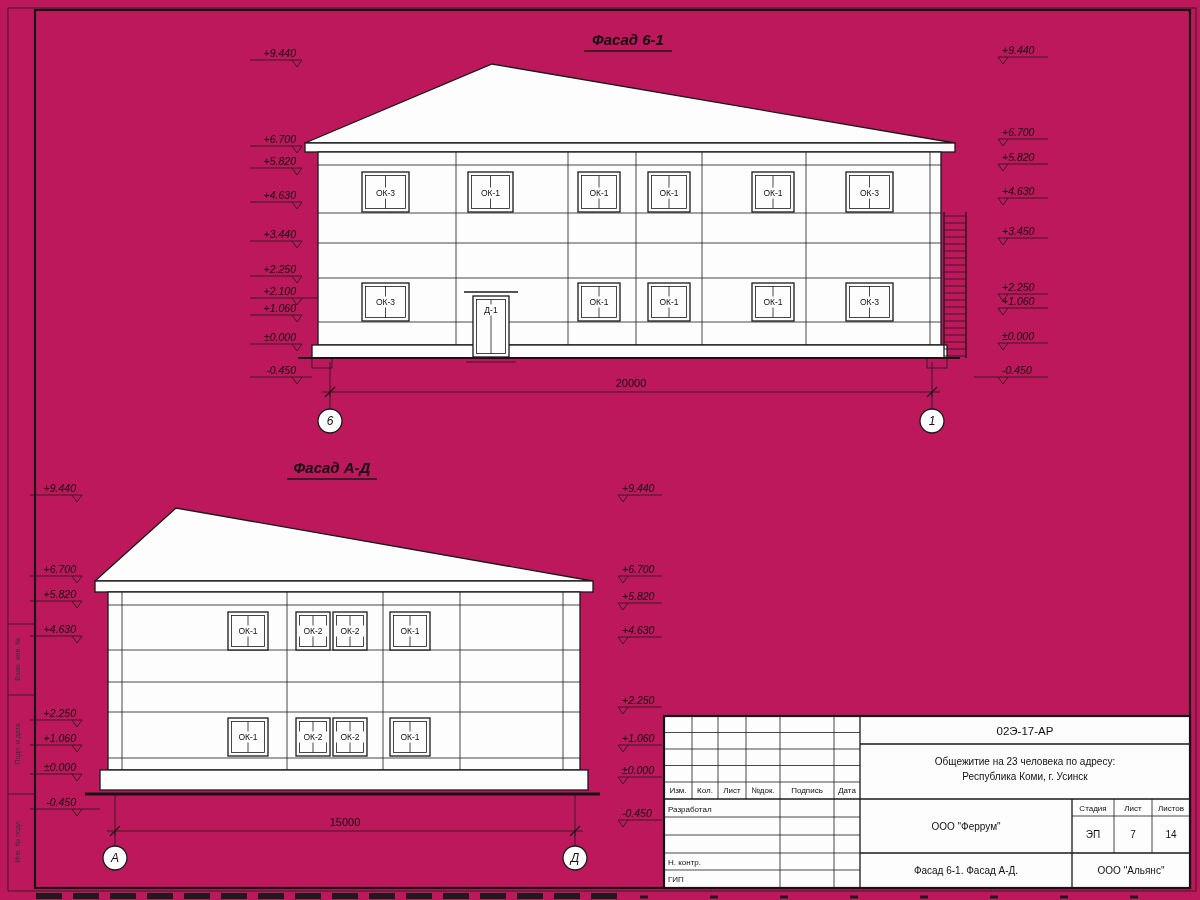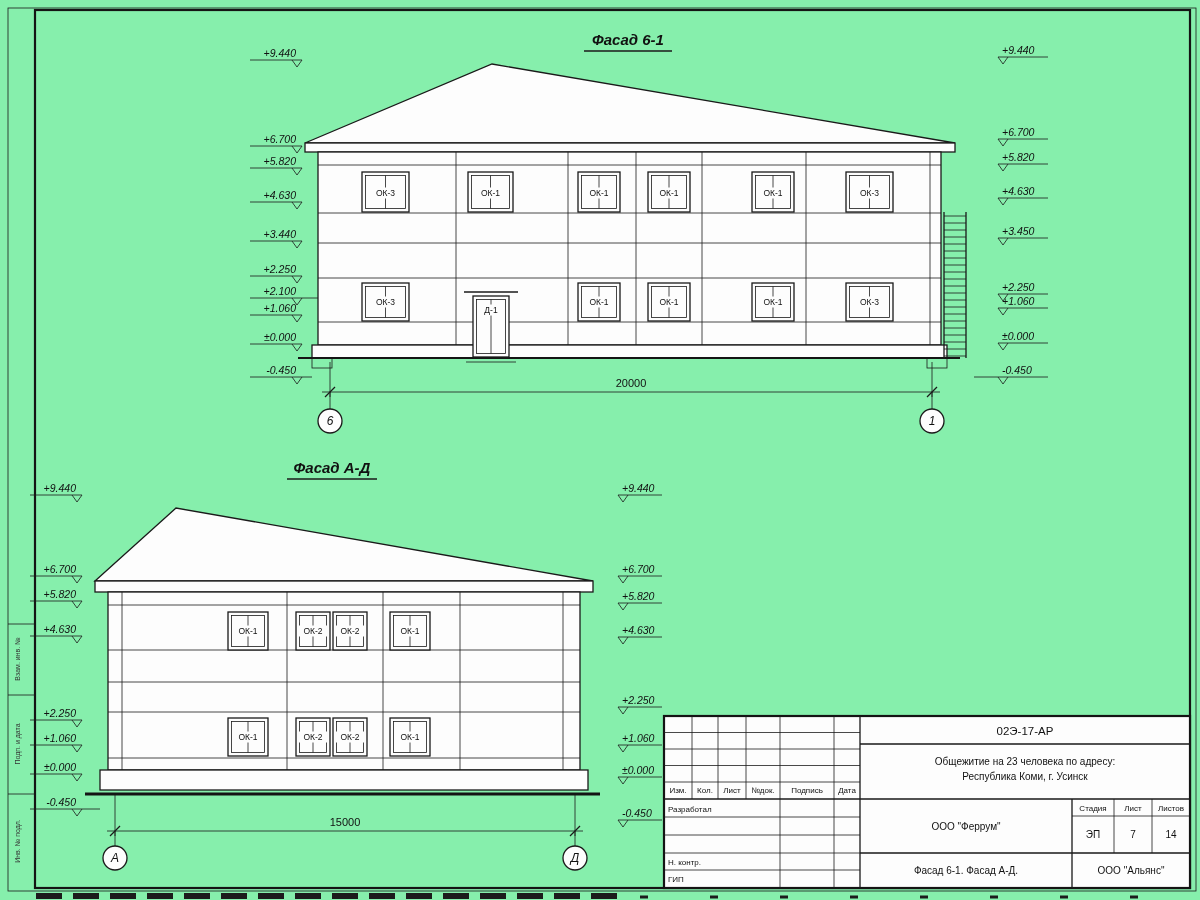--- a/index.html
+++ b/index.html
@@ -1,16 +1,16 @@
 <!DOCTYPE html>
 <html><head>
 <meta charset="utf-8">
 <style>
   html,body{margin:0;padding:0;background:#e9e9e9;}
-  #sheet{width:1200px;height:900px;background:#86efac;position:relative;font-family:"Liberation Sans",sans-serif;overflow:hidden;}
+  #sheet{width:1200px;height:900px;background:#be185d;position:relative;font-family:"Liberation Sans",sans-serif;overflow:hidden;}
   svg{display:block;}
   .thin{stroke:#1a1a1a;stroke-width:0.8;fill:none;}
   .med{stroke:#1a1a1a;stroke-width:1.3;fill:none;}
   .thick{stroke:#141414;stroke-width:2.2;fill:none;}
   .heavy{stroke:#141414;stroke-width:3;fill:none;}
   .wfill{fill:#fdfdfd;}
   text{fill:#111;}
   .elev{font-size:10.5px;font-style:italic;}
   .lbl{font-size:8.5px;}
   .dim{font-size:11px;}

